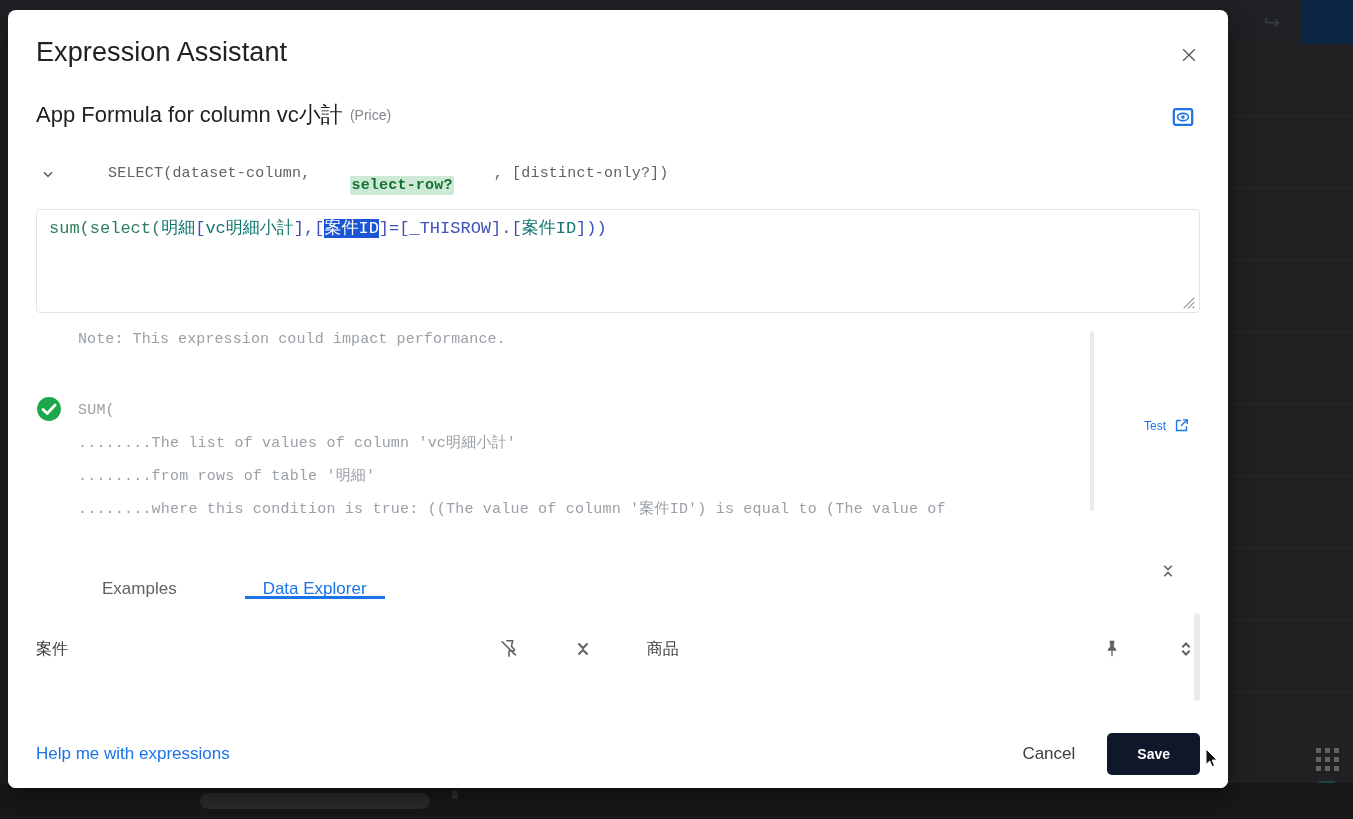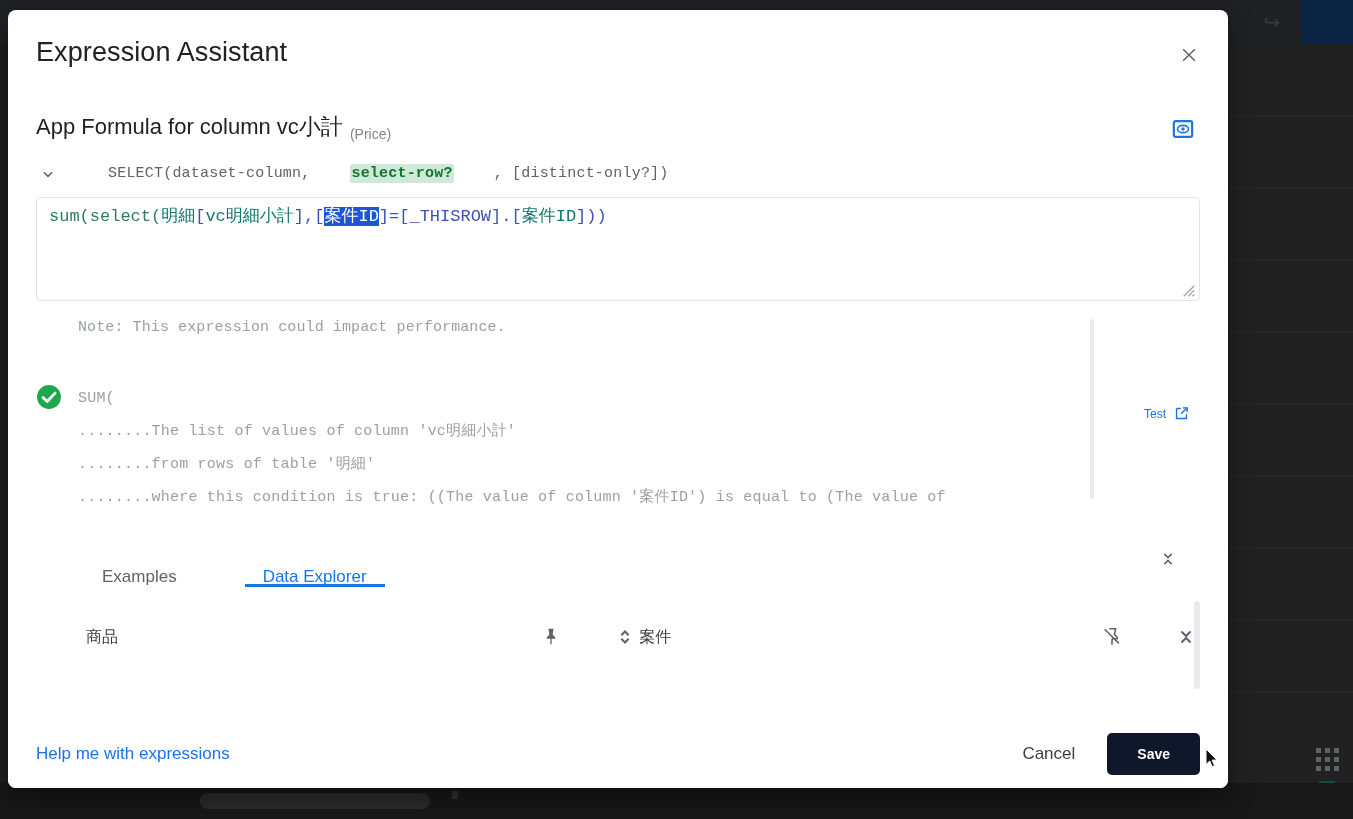--- a/index.html
+++ b/index.html
@@ -97,23 +97,22 @@
   .close-btn svg { width: 20px; height: 20px; }
 
   .modal-body {
     position: relative;
     height: 624px;
     padding: 0 28px;
   }
 
   
   .formula-head {
-    display: flex; align-items: flex-end;
+    display: flex; align-items: center;
     padding-top: 6px;
-    margin-top: 12px;
   }
   .formula-head .fh-title {
     font-size: 22px; color: #202124; font-weight: 400;
   }
   .formula-head .fh-sub {
     font-size: 14px; color: #80868b; margin-left: 7px;
   }
   .eye-btn {
     position: absolute; right: 28px; top: 6px;
     width: 34px; height: 34px;
@@ -132,21 +131,21 @@
     letter-spacing: .2px;
     gap: 40px;
   }
   .sig-caret {
     width: 24px; display: inline-flex; justify-content: center;
     color: #5f6368; cursor: pointer; margin-right: 8px;
   }
   .sig-caret svg { width: 14px; height: 14px; }
   .sig-hl {
     background: #ceead6; color: #137333; font-weight: 700;
-    border-radius: 2px; padding: 1px 1px;
+    border-radius: 2px; padding: 1px 1px; margin-top: 24px;
   }
 
   
   .editor-box {
     position: relative;
     margin-top: 14px;
     height: 104px;
     border: 1px solid #e3e4e6;
     border-radius: 4px;
     background: #fff;
@@ -429,55 +428,55 @@
       <div class="collapse-btn">
         <svg viewBox="0 0 24 24" fill="none" stroke="currentColor" stroke-width="2.2">
           <polyline points="7,5 12,10 17,5"></polyline>
           <polyline points="7,19 12,14 17,19"></polyline>
         </svg>
       </div>
     </div>
 
     <div class="explorer">
       <div class="explorer-inner">
-
-        <div class="exp-group" style="width:604px; margin-left:50px;">
-          <span class="exp-label">商品</span>
-          <span style="flex:1 1 auto"></span>
-          <span class="exp-ico">
-            <svg viewBox="0 0 24 24">
-              <path d="M9.2 3 h5.6 l-1 6.2 2.9 3.3 v1.4 H12.7 v6.1 h-1.4 v-6.1 H7.3 v-1.4 l2.9-3.3 z" fill="currentColor"></path>
-            </svg>
-          </span>
-          <span class="exp-ico" style="margin-left:46px;">
-            <svg viewBox="0 0 24 24" fill="none" stroke="currentColor" stroke-width="2.2">
-              <polyline points="8,10 12,6 16,10"></polyline>
-              <polyline points="8,14 12,18 16,14"></polyline>
-            </svg>
-          </span>
-        </div>
 
         <div class="exp-group" style="width:612px;">
           <span class="exp-label">案件</span>
           <span style="flex:1 1 auto"></span>
           <span class="exp-ico">
             <svg viewBox="0 0 24 24" fill="none" stroke="currentColor" stroke-width="1.7">
               <path d="M9 3 h7 l-1.3 6.1 3 3.4 v1.5 H12"></path>
               <path d="M12 14 v6.5"></path>
               <line x1="4" y1="3.5" x2="19.5" y2="19"></line>
             </svg>
           </span>
           <span class="exp-ico" style="margin-left:46px;">
             <svg viewBox="0 0 24 24" fill="none" stroke="currentColor" stroke-width="2.2">
               <polyline points="7,6 12,11 17,6"></polyline>
               <polyline points="7,18 12,13 17,18"></polyline>
             </svg>
           </span>
         </div>
 
+        <div class="exp-group" style="width:604px; margin-left:50px;">
+          <span class="exp-label">商品</span>
+          <span style="flex:1 1 auto"></span>
+          <span class="exp-ico">
+            <svg viewBox="0 0 24 24">
+              <path d="M9.2 3 h5.6 l-1 6.2 2.9 3.3 v1.4 H12.7 v6.1 h-1.4 v-6.1 H7.3 v-1.4 l2.9-3.3 z" fill="currentColor"></path>
+            </svg>
+          </span>
+          <span class="exp-ico" style="margin-left:46px;">
+            <svg viewBox="0 0 24 24" fill="none" stroke="currentColor" stroke-width="2.2">
+              <polyline points="8,10 12,6 16,10"></polyline>
+              <polyline points="8,14 12,18 16,14"></polyline>
+            </svg>
+          </span>
+        </div>
+
       </div>
       <div class="exp-scrollbar"></div>
     </div>
 
   </div>
 
   <div class="modal-footer">
     <a class="help-link">Help me with expressions</a>
     <span class="footer-spacer"></span>
     <button class="cancel-btn">Cancel</button>

